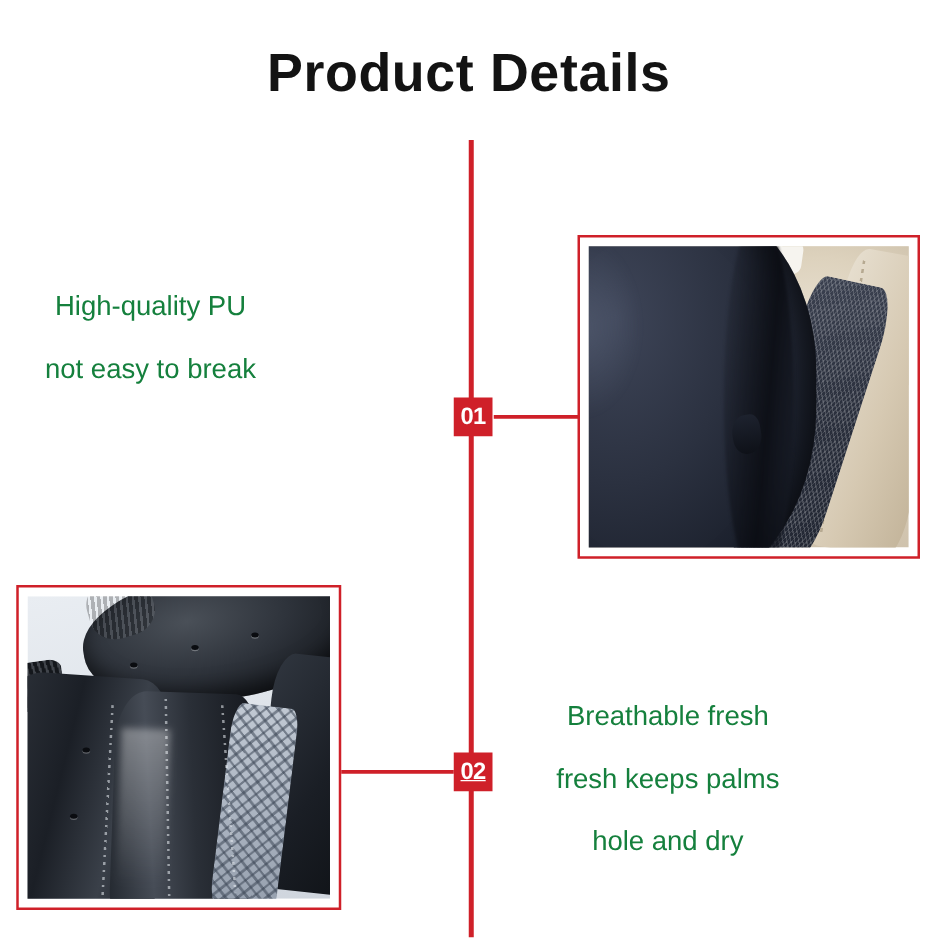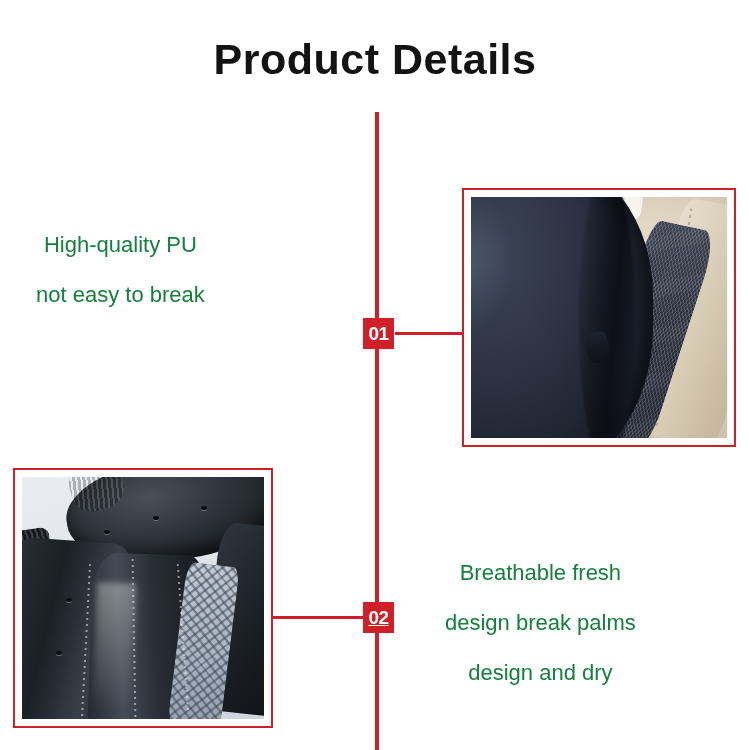--- a/index.html
+++ b/index.html
@@ -356,22 +356,22 @@
 
   <div id="step-badge-02" class="step-badge">02</div>
 
   <div id="feature-text-1" class="feature-text">
     <div>High-quality PU</div>
     <div>not easy to break</div>
   </div>
 
   <div id="feature-text-2" class="feature-text">
     <div>Breathable fresh</div>
-    <div>design break palms</div>
-    <div>design and dry</div>
+    <div>fresh keeps palms</div>
+    <div>hole and dry</div>
   </div>
 
   <div id="photo-frame-knee-pad" class="photo-frame">
     <div class="photo-inner">
       <div class="ph1-bg"></div>
       <div class="ph1-tan-upper"></div>
       <div class="ph1-white-tab"></div>
       <div class="ph1-tan-strip"></div>
       <div class="ph1-stitch"></div>
       <div class="ph1-mesh"></div>

